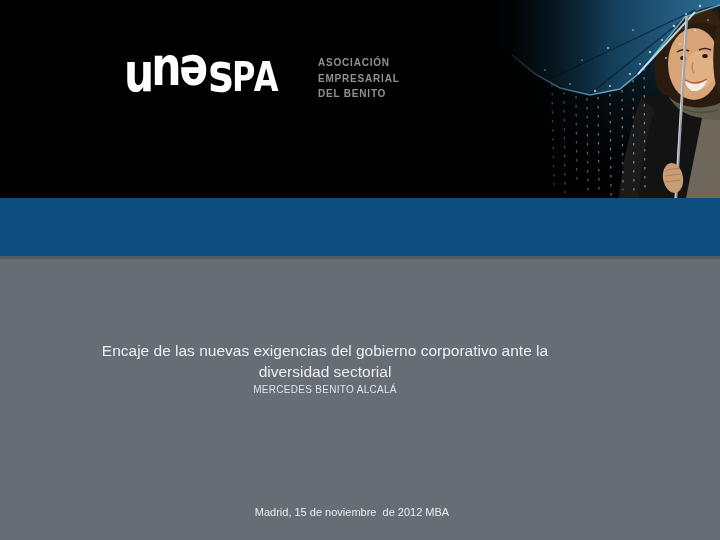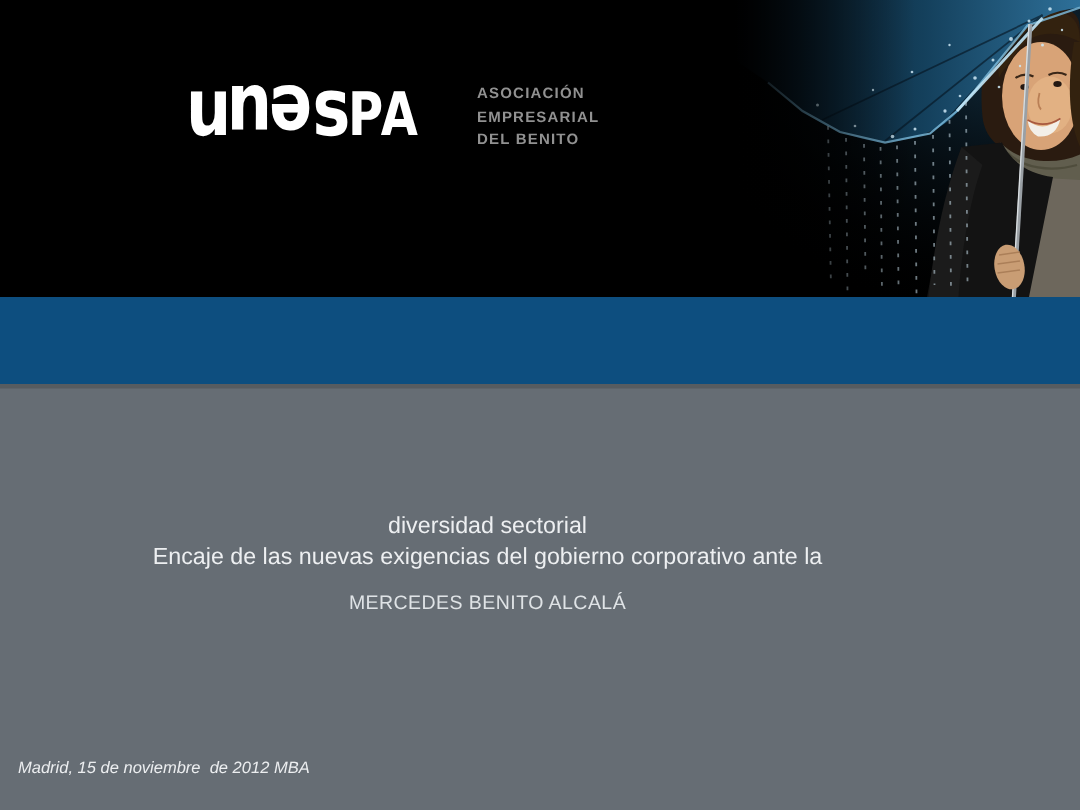--- a/index.html
+++ b/index.html
@@ -29,24 +29,24 @@
   .photo{position:absolute;top:0;right:0;width:230px;height:198px;}
   
   .blue-band{position:absolute;top:198px;left:0;width:720px;height:58px;}
   
   .body-area{
     position:absolute;top:256px;left:0;width:720px;height:284px;
     border-top:3px solid #575c60;box-sizing:border-box;
   }
   .title-block{position:absolute;top:341px;left:0;width:650px;text-align:center;}
   .title-line{color:#edeff1;font-size:15.5px;line-height:20.5px;font-weight:normal;}
-  .author{color:#dfe3e6;font-size:13px;letter-spacing:0.3px;margin-top:12px;}
+  .author{color:#dfe3e6;font-size:10px;letter-spacing:0.3px;margin-top:2px;}
   .footer{
-    position:absolute;top:506px;left:12px;width:704px;
-    color:#eceef0;font-size:11px;white-space:pre-wrap;font-style:italic;
+    position:absolute;top:506px;left:0;width:704px;text-align:center;
+    color:#eceef0;font-size:11px;white-space:pre-wrap;
   }
 </style>
 </head>
 <body>
 
 <div class="slide">
 
   <div class="header" style="background: rgb(0, 0, 0);">
 
     <div class="brand" id="brand"><span class="glyph">u</span><span class="glyph flip">u</span><span class="glyph flip">e</span><span class="glyph">s</span><span class="glyph cap">P</span><span class="glyph cap">A</span></div>
@@ -162,20 +162,20 @@
         <rect width="120" height="198" fill="url(#fadeL)"></rect>
       </svg>
     </div>
   </div>
 
   <div class="blue-band" style="background: rgb(13, 78, 127);"></div>
 
   <div class="body-area" style="background: rgb(102, 109, 116);"></div>
 
   <div class="title-block">
+    <div class="title-line">Encaje de las nuevas exigencias del gobierno corporativo ante la</div>
     <div class="title-line">diversidad sectorial</div>
-    <div class="title-line">Encaje de las nuevas exigencias del gobierno corporativo ante la</div>
     <div class="author">MERCEDES BENITO ALCALÁ</div>
   </div>
 
   <div class="footer">Madrid, 15 de noviembre  de 2012 MBA</div>
 
 </div>
 
 </body></html>

